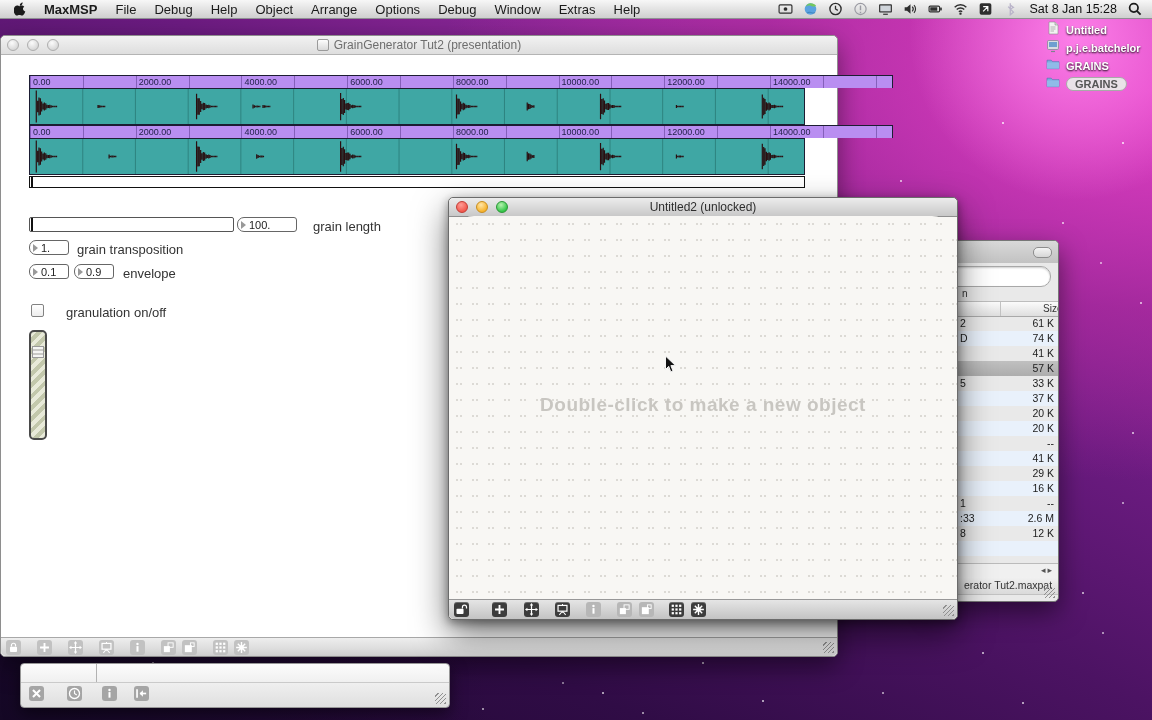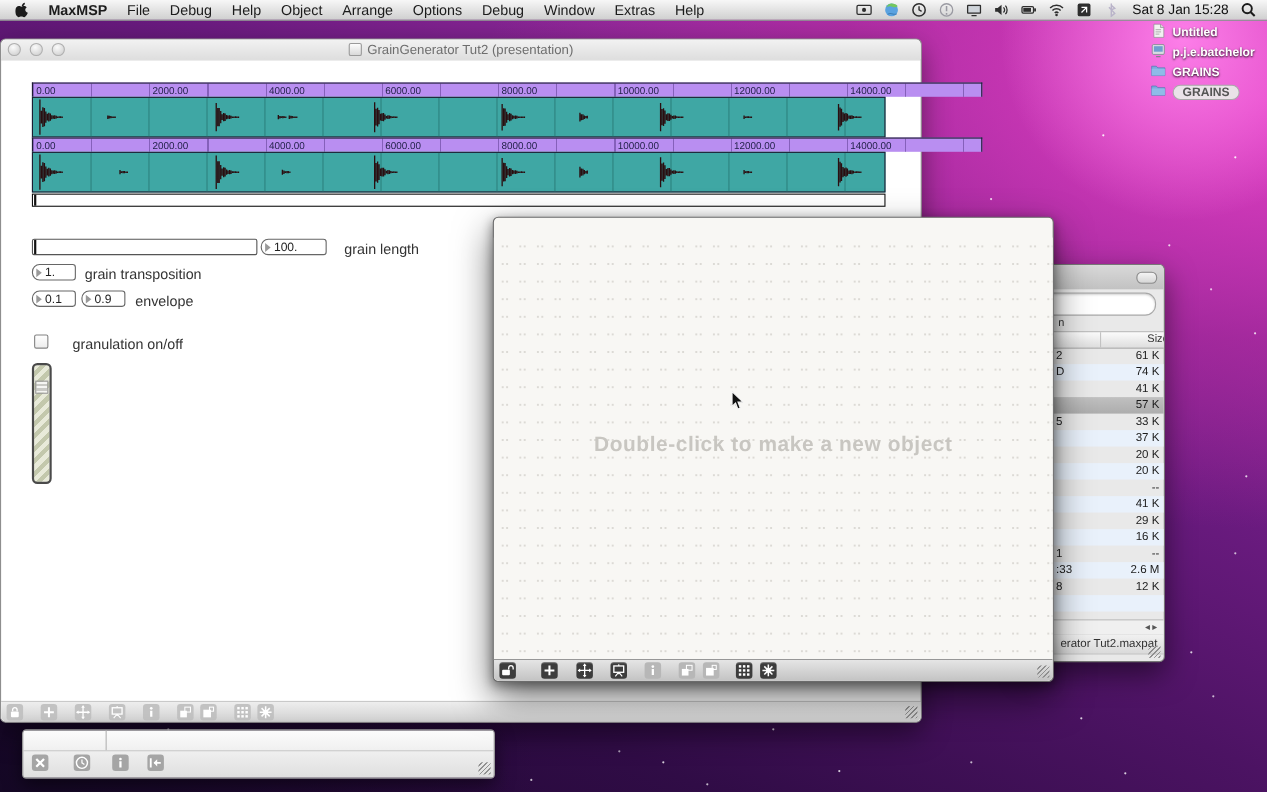--- a/index.html
+++ b/index.html
@@ -90,21 +90,21 @@
   .vslider .handle{position:absolute;left:1px;right:1px;top:14px;height:10px;border:1px solid #9a9a9a;
     background:repeating-linear-gradient(#f5f5f3 0 2px,#c9c9c5 2px 4px);}
   
   .patcher-window{left:448px;top:181px;width:510px;height:423px;z-index:30;background:#f8f7f4;
     border:1px solid #6b6b6b;border-radius:5px;box-shadow:0 14px 34px rgba(0,0,0,.55),0 3px 10px rgba(0,0,0,.4);}
   .patcher-window .titlebar{background:linear-gradient(#ececec,#c8c8c8);border-bottom:1px solid #8f8f8f;padding-left:7px;}
   .patcher-title{color:#2e2e2e;}
   .patcher-body{position:absolute;left:0;right:0;top:18px;bottom:19px;overflow:hidden;
     background-image:radial-gradient(circle,#dcdad5 1px,transparent 1.4px),
                      radial-gradient(circle,#dcdad5 1px,transparent 1.4px);
-    background-size:16px 16px,16px 16px;background-position:0 0,4px 0;background-color:#f8f7f4;}
+    background-size:16px 16px,16px 16px;background-position:0 0,4px 0;background-color:#f8f7f4;border-radius:25px;}
   .hint{position:absolute;top:178px;left:0;right:0;text-align:center;font-size:19px;font-weight:bold;
     color:#c8c6c1;letter-spacing:.5px;}
   .patcher-footer{position:absolute;left:0;right:0;bottom:0;height:19px;border-radius:0 0 5px 5px;
     background:linear-gradient(#e5e5e5,#c3c3c3);border-top:1px solid #979797;}
   .patcher-footer .ticon.on{background:#3c3c3c;}
   .patcher-footer .ticon.off{background:#b7b7b7;box-shadow:none;}
   .cursor{position:absolute;left:664px;top:355px;z-index:60;}
   
   .finder-window{left:935px;top:224px;width:124px;height:362px;z-index:8;background:#e9e9e9;
     border:1px solid #777;border-radius:5px;box-shadow:0 10px 26px rgba(0,0,0,.5);overflow:hidden;font-size:10.5px;}
@@ -436,20 +436,28 @@
       <div class="dicon-row" style="left: 1046px; top: 76px;">
         <span><svg width="14" height="14" viewBox="0 0 14 14">
             <path d="M1 3.2h4.2l1.4 1.5H13v7H1z" fill="#7babdf" stroke="#4a76ac" stroke-width="0.6"></path>
             <path d="M1 5.4h12v6.3H1z" fill="#8fbbe8"></path>
           </svg></span>
         <span class="dicon-label sel">GRAINS</span>
       </div>
     </div>
 
   <div class="win patcher-window">
+    <div class="titlebar">
+      <span class="tl tl-red"></span>
+      <span class="tl tl-yellow"></span>
+      <span class="tl tl-green"></span>
+      <span class="title-center">
+        <span class="patcher-title">Untitled2 (unlocked)</span>
+      </span>
+    </div>
     <div class="patcher-body">
       <div class="hint">Double-click to make a new object</div>
     </div>
     <div class="patcher-footer" id="patcher-toolbar">
         <span class="ticon on" style="left: 5px;">
           <svg width="13" height="13" viewBox="0 0 14 14">
             <rect x="1.6" y="6.2" width="7.6" height="5.6" rx="1" fill="currentColor"></rect>
             <path d="M8 6V4.5a2.2 2.2 0 0 1 4.4 0V6" fill="none" stroke="currentColor" stroke-width="1.3"></path>
           </svg>
         </span>

